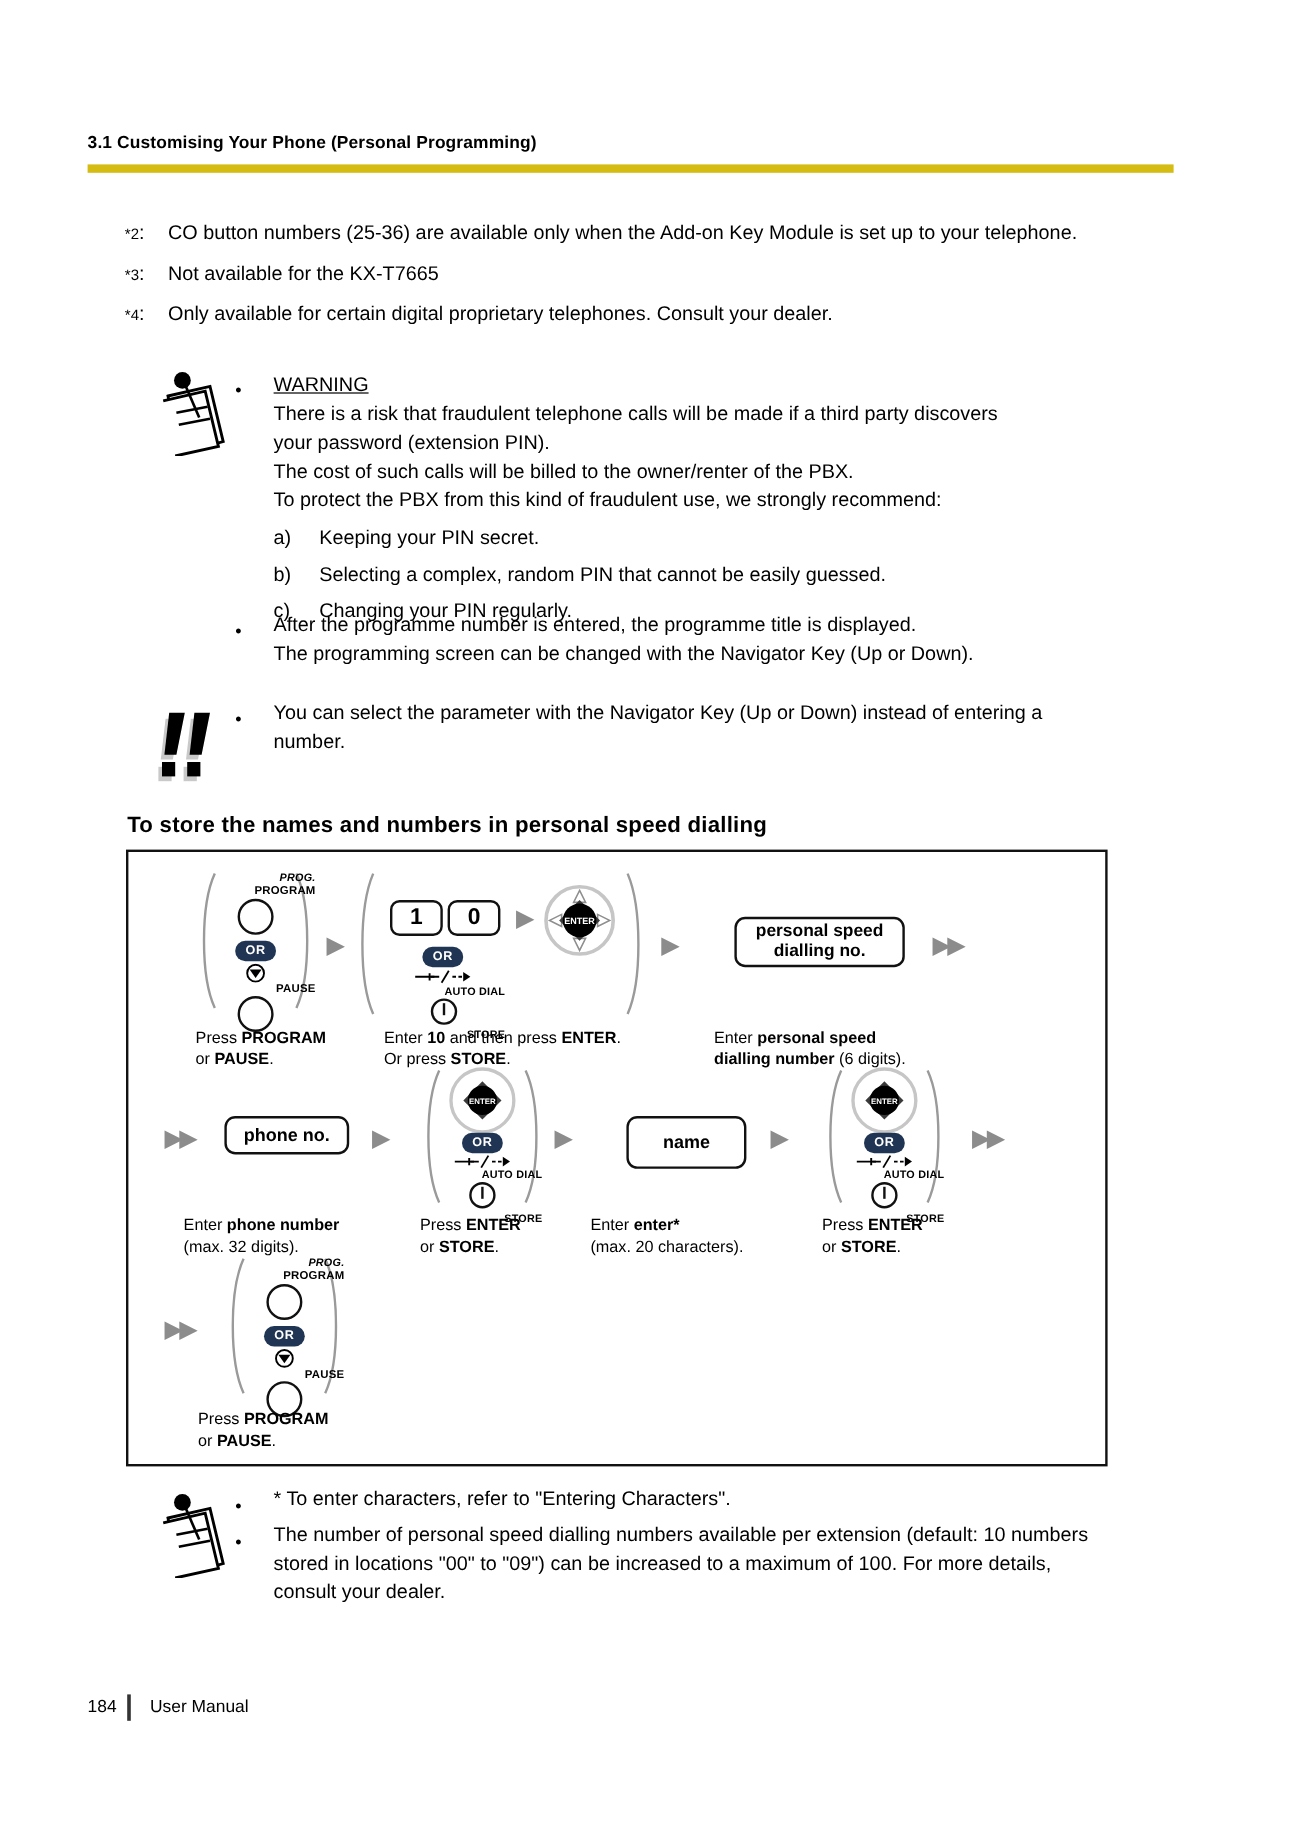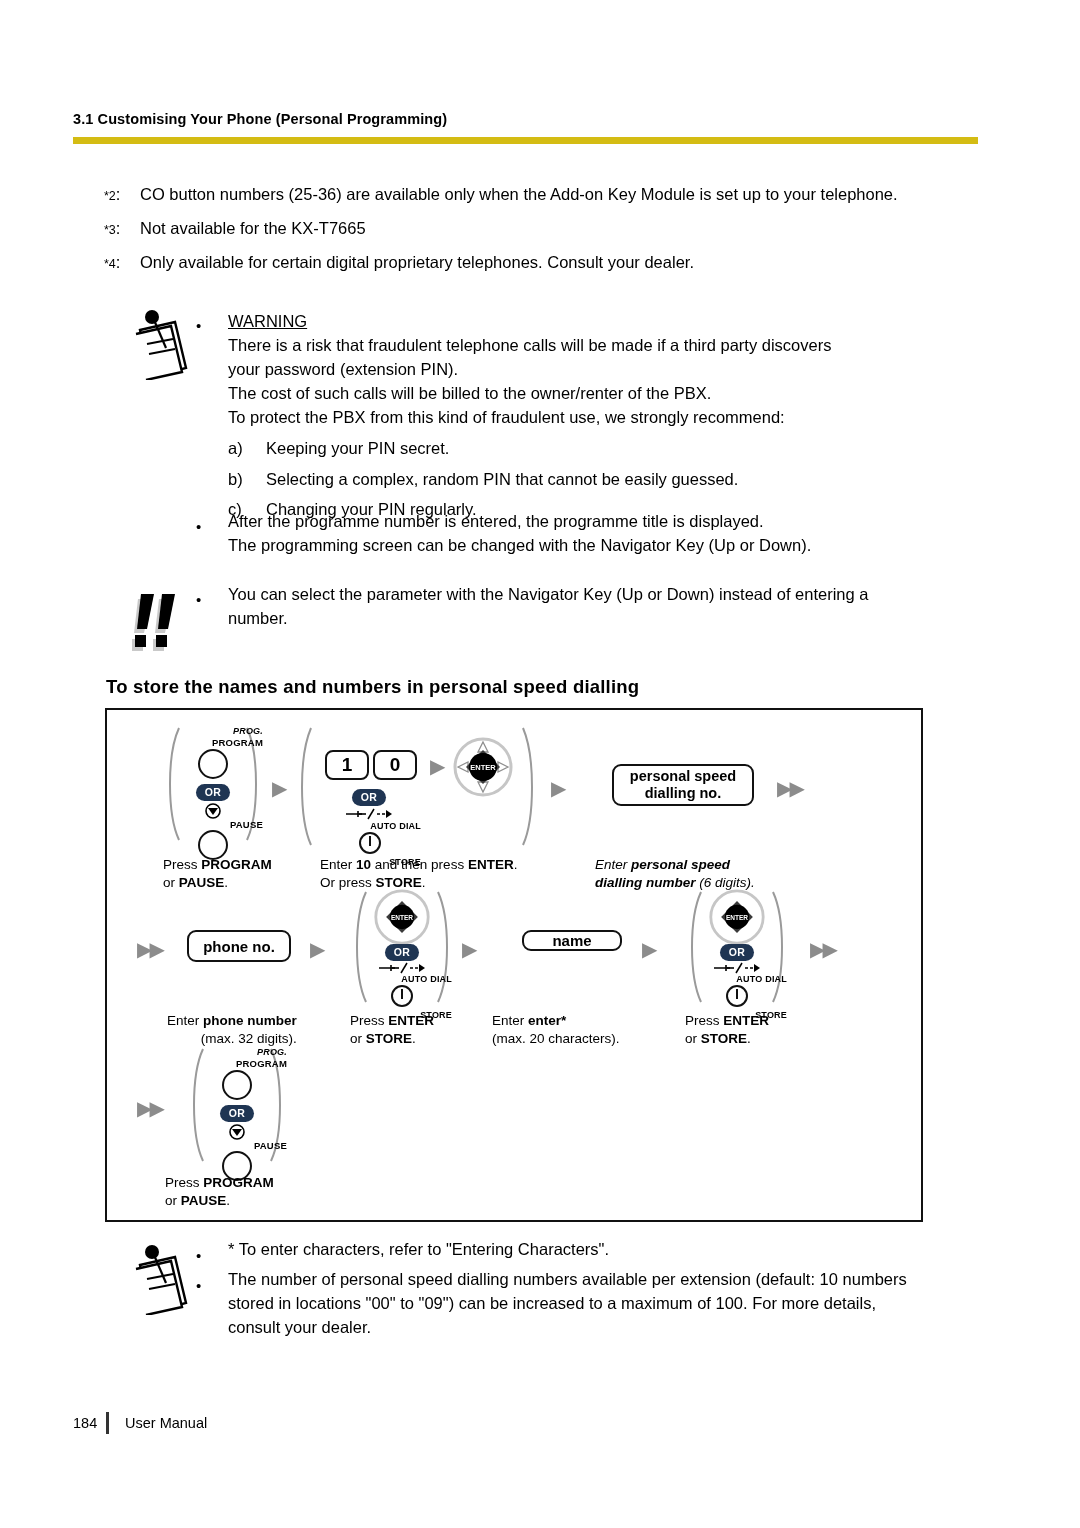--- a/index.html
+++ b/index.html
@@ -272,21 +272,21 @@
     <div class="arw" style="position:absolute;left:670px;top:68px;">▶▶</div>
 
     <div class="cap" style="left:56px;top:146px;">
       <span>Press </span><b>PROGRAM</b><br>
       <span>or </span><b>PAUSE</b><span>.</span>
     </div>
     <div class="cap" style="left:213px;top:146px;">
       <span>Enter </span><b>10</b><span> and then press </span><b>ENTER</b><span>.</span><br>
       <span>Or press </span><b>STORE</b><span>.</span>
     </div>
-    <div class="cap" style="left:488px;top:146px;font-style:italic;">
+    <div class="cap" style="left:488px;top:146px;">
       <span>Enter </span><b>personal speed</b><br>
       <b>dialling number</b><span> (6 digits).</span>
     </div>
 
     <div class="arw" style="position:absolute;left:30px;top:229px;">▶▶</div>
 
     <div class="pill" style="position:absolute;left:80px;top:220px;width:104px;height:32px;font-size:15px;">
       <span>phone no.</span>
     </div>
     <div class="arw" style="position:absolute;left:203px;top:229px;">▶</div>
@@ -314,21 +314,21 @@
         <path d="M23 11 L29 1" stroke="#000" stroke-width="1.5"></path>
         <path d="M32 6 L45 6" stroke="#000" stroke-width="1.6" stroke-dasharray="3 2"></path>
         <path d="M41 2 L47 6 L41 10 Z" fill="#000"></path>
       </svg>
       <div class="keylbl" style="position:absolute;left:0;top:86px;width:100px;font-size:9px;">AUTO DIAL</div>
       <div class="knob" style="position:absolute;left:39px;top:97px;"></div>
       <div class="keylbl" style="position:absolute;left:0;top:122px;width:100px;font-size:9px;">STORE</div>
     </div>
     <div class="arw" style="position:absolute;left:355px;top:229px;">▶</div>
 
-    <div class="pill" style="position:absolute;left:415px;top:220px;width:100px;height:21px;font-size:15px;">
+    <div class="pill" style="position:absolute;left:415px;top:220px;width:100px;height:44px;font-size:15px;">
       <span>name</span>
     </div>
     <div class="arw" style="position:absolute;left:535px;top:229px;">▶</div>
 
     <div class="node" style="left:580px;top:178px;width:100px;height:118px;">
       <svg class="paren" style="left:0;top:0;" width="100" height="118" viewBox="0 0 100 118">
         <path d="M14 4 C2 30, 2 88, 14 114" fill="none" stroke="#9a9a9a" stroke-width="2"></path>
         <path d="M86 4 C98 30, 98 88, 86 114" fill="none" stroke="#9a9a9a" stroke-width="2"></path>
       </svg>
       <div style="position:absolute;left:21px;top:0px;">
@@ -349,21 +349,21 @@
         <path d="M23 11 L29 1" stroke="#000" stroke-width="1.5"></path>
         <path d="M32 6 L45 6" stroke="#000" stroke-width="1.6" stroke-dasharray="3 2"></path>
         <path d="M41 2 L47 6 L41 10 Z" fill="#000"></path>
       </svg>
       <div class="keylbl" style="position:absolute;left:0;top:86px;width:100px;font-size:9px;">AUTO DIAL</div>
       <div class="knob" style="position:absolute;left:39px;top:97px;"></div>
       <div class="keylbl" style="position:absolute;left:0;top:122px;width:100px;font-size:9px;">STORE</div>
     </div>
     <div class="arw" style="position:absolute;left:703px;top:229px;">▶▶</div>
 
-    <div class="cap" style="left:60px;top:302px;text-align:right;">
+    <div class="cap" style="left:46px;top:302px;">
       <span>Enter </span><b>phone number</b><br>
       <span>(max. 32 digits).</span>
     </div>
     <div class="cap" style="left:243px;top:302px;">
       <span>Press </span><b>ENTER</b><br>
       <span>or </span><b>STORE</b><span>.</span>
     </div>
     <div class="cap" style="left:385px;top:302px;">
       <span>Enter </span><b>enter*</b><br>
       <span>(max. 20 characters).</span>

